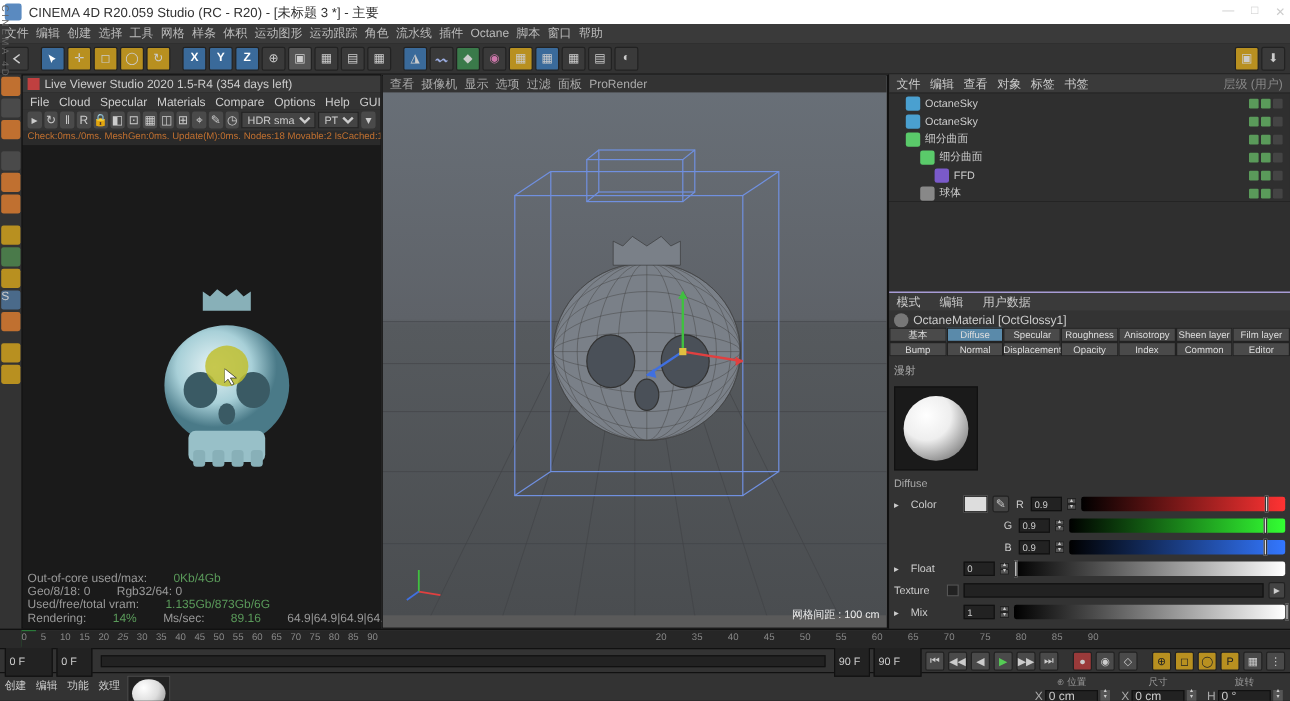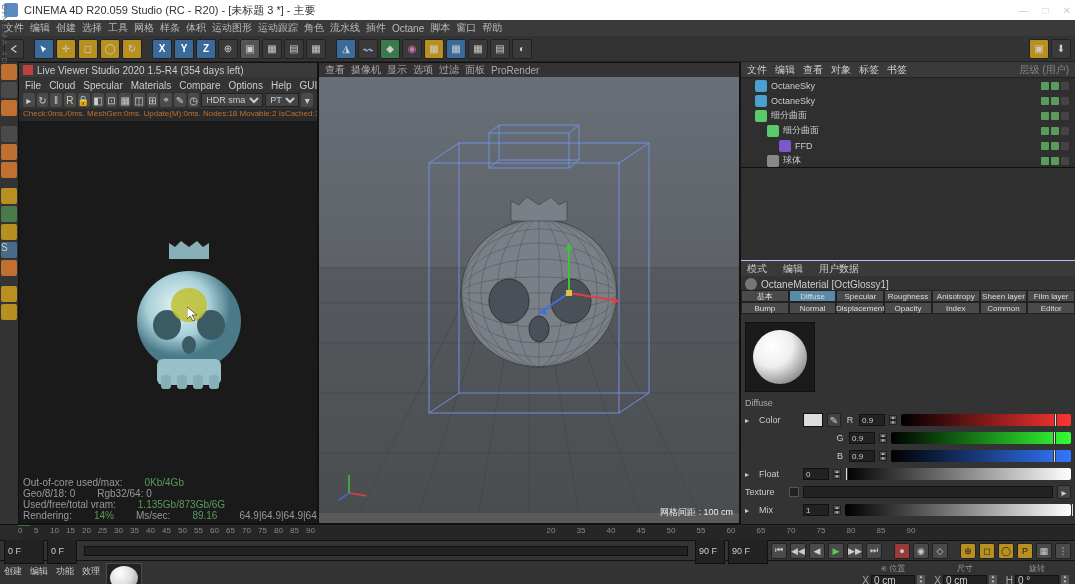--- a/index.html
+++ b/index.html
@@ -480,20 +480,21 @@
     <div class="attrtabs" id="mtabs2">
         <div class="atab">Bump</div>
         <div class="atab">Normal</div>
         <div class="atab">Displacement</div>
         <div class="atab">Opacity</div>
         <div class="atab">Index</div>
         <div class="atab">Common</div>
         <div class="atab">Editor</div>
       </div>
     <div class="attrbody">
+      <div class="chhead">漫射</div>
       <div class="matprev">
           <div class="sphere"></div>
         </div>
       <div class="chhead">Diffuse</div>
 
       <div class="prow">
         <span class="arr">▸</span>
         <span class="plbl">Color</span>
         <div class="sw"></div>
         <div class="ic">✎</div>

